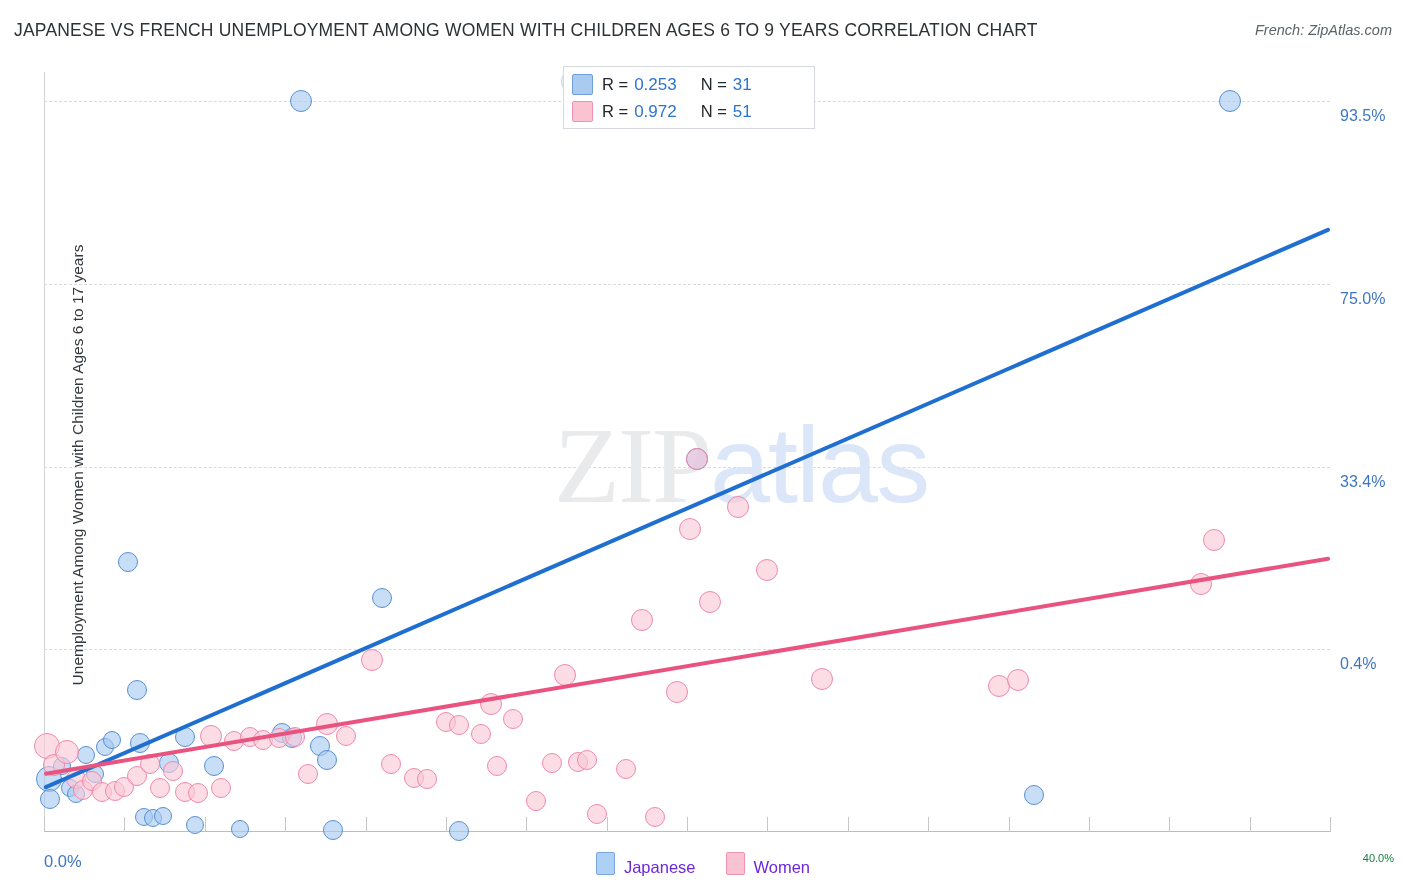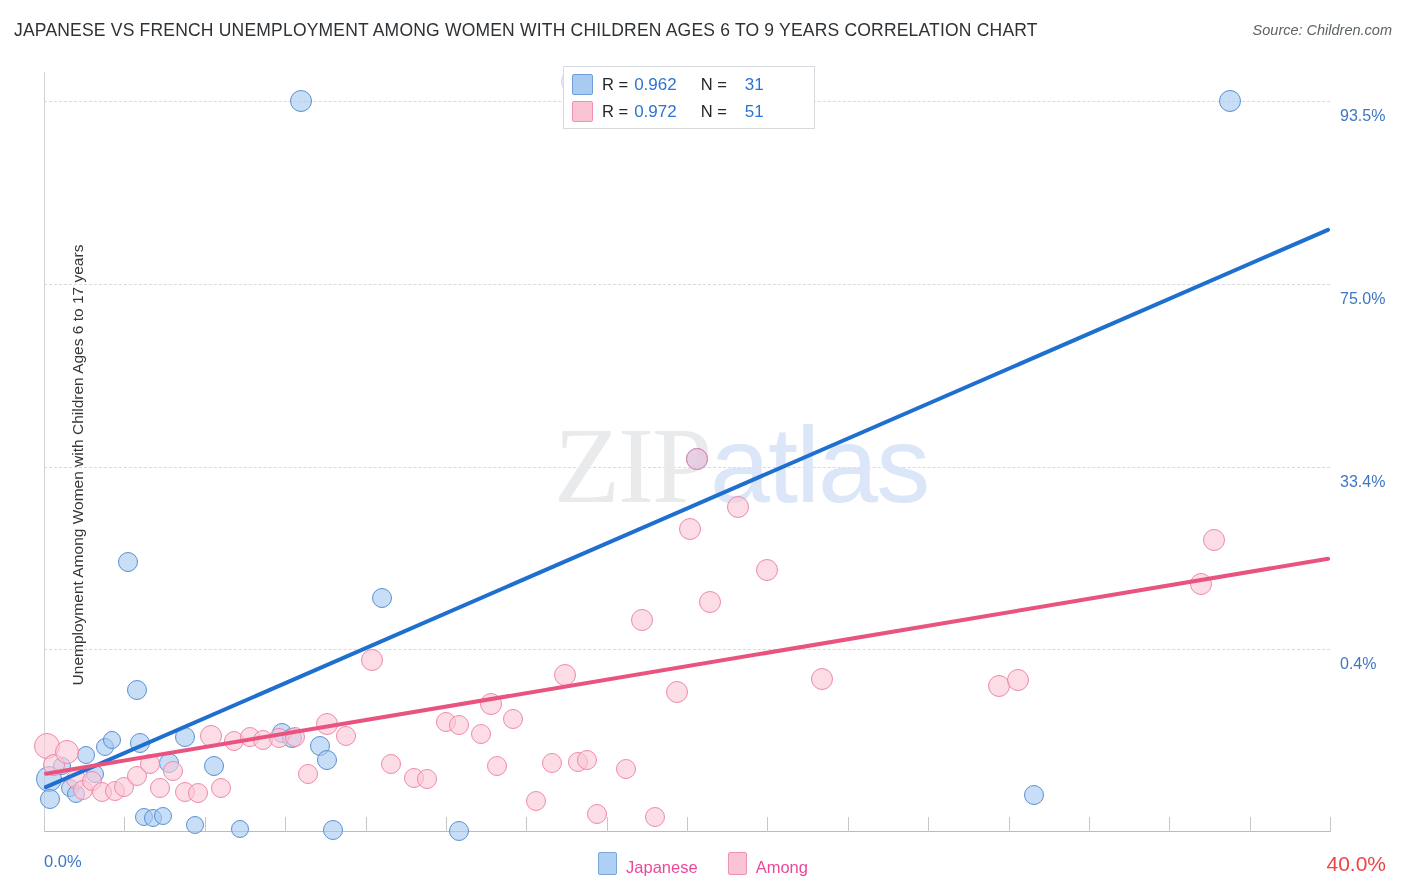--- a/index.html
+++ b/index.html
@@ -52,58 +52,58 @@
     transform:rotate(-90deg);
     font-size:15.5px;color:#33383c;white-space:nowrap;
   }
   
   .ylabel{
     position:absolute;left:1296px;
     font-size:16px;color:#3f76c4;white-space:nowrap;
   }
   
   #x-min-label{position:absolute;left:44px;top:852px;font-size:16.5px;color:#3f76c4;text-align:center;}
-  #x-max-label{position:absolute;right:20px;top:852px;font-size:21px;color:#ef4444;}
+  #x-max-label{position:absolute;right:12px;top:852px;font-size:11px;color:#15803d;}
   
   #stats-box{
     position:absolute;left:563px;top:66px;
     width:252px;height:63px;
     background:#ffffff;border:1px solid #d6dade;
     box-sizing:border-box;
   }
   .stat-row{position:absolute;left:8px;height:27px;display:flex;align-items:center;}
   .stat-row.r1{top:4px;}
   .stat-row.r2{top:31px;}
   .swatch{width:21px;height:21px;box-sizing:border-box;border-radius:2px;margin-right:9px;}
   .swatch.jp{background:#a9cbf0;border:1px solid #6f9fd8;}
   .swatch.fr{background:#f9c3d3;border:1px solid #f093b0;}
   .stat-lbl{font-size:16.5px;color:#23282c;}
   .stat-val{font-size:17px;color:#2d74d0;margin-left:6px;}
   .stat-n{font-size:16.5px;color:#23282c;margin-left:24px;}
-  .stat-nval{font-size:17px;color:#2d74d0;margin-left:18px;}
+  .stat-nval{font-size:17px;color:#2d74d0;margin-left:6px;}
   #stats-ghost-dot{
     position:absolute;left:561px;top:68px;width:25px;height:25px;border-radius:50%;
     background:rgba(224,232,243,.75);border:1px solid #ccd8e8;
   }
   
   #series-legend{
     position:absolute;left:0;top:850px;width:1406px;
     display:flex;justify-content:center;align-items:center;gap:30px;
   }
   .legend-item{display:flex;align-items:center;gap:9px;}
   .legend-swatch{width:19px;height:23px;box-sizing:border-box;border-radius:2px;}
   .legend-swatch.jp{background:#aed0f4;border:1px solid #7aa6dc;}
   .legend-swatch.fr{background:#f9c3d3;border:1px solid #f093b0;}
-  .legend-text{font-size:16.5px;color:#ec4899;margin-top:8px;}
+  .legend-text{font-size:16.5px;color:#6d28d9;margin-top:8px;}
 </style>
 </head>
 <body>
 
 <div id="chart-title">JAPANESE VS FRENCH UNEMPLOYMENT AMONG WOMEN WITH CHILDREN AGES 6 TO 9 YEARS CORRELATION CHART</div>
-<div id="source-label">Source: Children.com</div>
+<div id="source-label">French: ZipAtlas.com</div>
 
 <div id="plot">
   <div id="plot-frame-left"></div>
   <div id="plot-frame-bottom"></div>
   <div id="gridlines">
       <div class="gridline" style="top: 577.308px;"></div>
       <div class="gridline" style="top: 394.615px;"></div>
       <div class="gridline" style="top: 211.923px;"></div>
       <div class="gridline" style="top: 29.2308px;"></div>
     </div>
@@ -231,35 +231,35 @@
 </div>
 
 <div id="x-min-label">0.0%</div>
 <div id="x-max-label">40.0%</div>
 
 <div id="stats-ghost-dot"></div>
 <div id="stats-box">
   <div class="stat-row r1">
     <span class="swatch jp"></span>
     <span class="stat-lbl">R =</span>
-    <span class="stat-val">0.962</span>
+    <span class="stat-val">0.253</span>
     <span class="stat-n">N =</span>
     <span class="stat-nval">31</span>
   </div>
   <div class="stat-row r2">
     <span class="swatch fr"></span>
     <span class="stat-lbl">R =</span>
     <span class="stat-val">0.972</span>
     <span class="stat-n">N =</span>
     <span class="stat-nval">51</span>
   </div>
 </div>
 
 <div id="series-legend">
   <div class="legend-item">
     <span class="legend-swatch jp"></span>
     <span class="legend-text">Japanese</span>
   </div>
   <div class="legend-item">
     <span class="legend-swatch fr"></span>
-    <span class="legend-text">Among</span>
+    <span class="legend-text">Women</span>
   </div>
 </div>
 
 </body></html>

